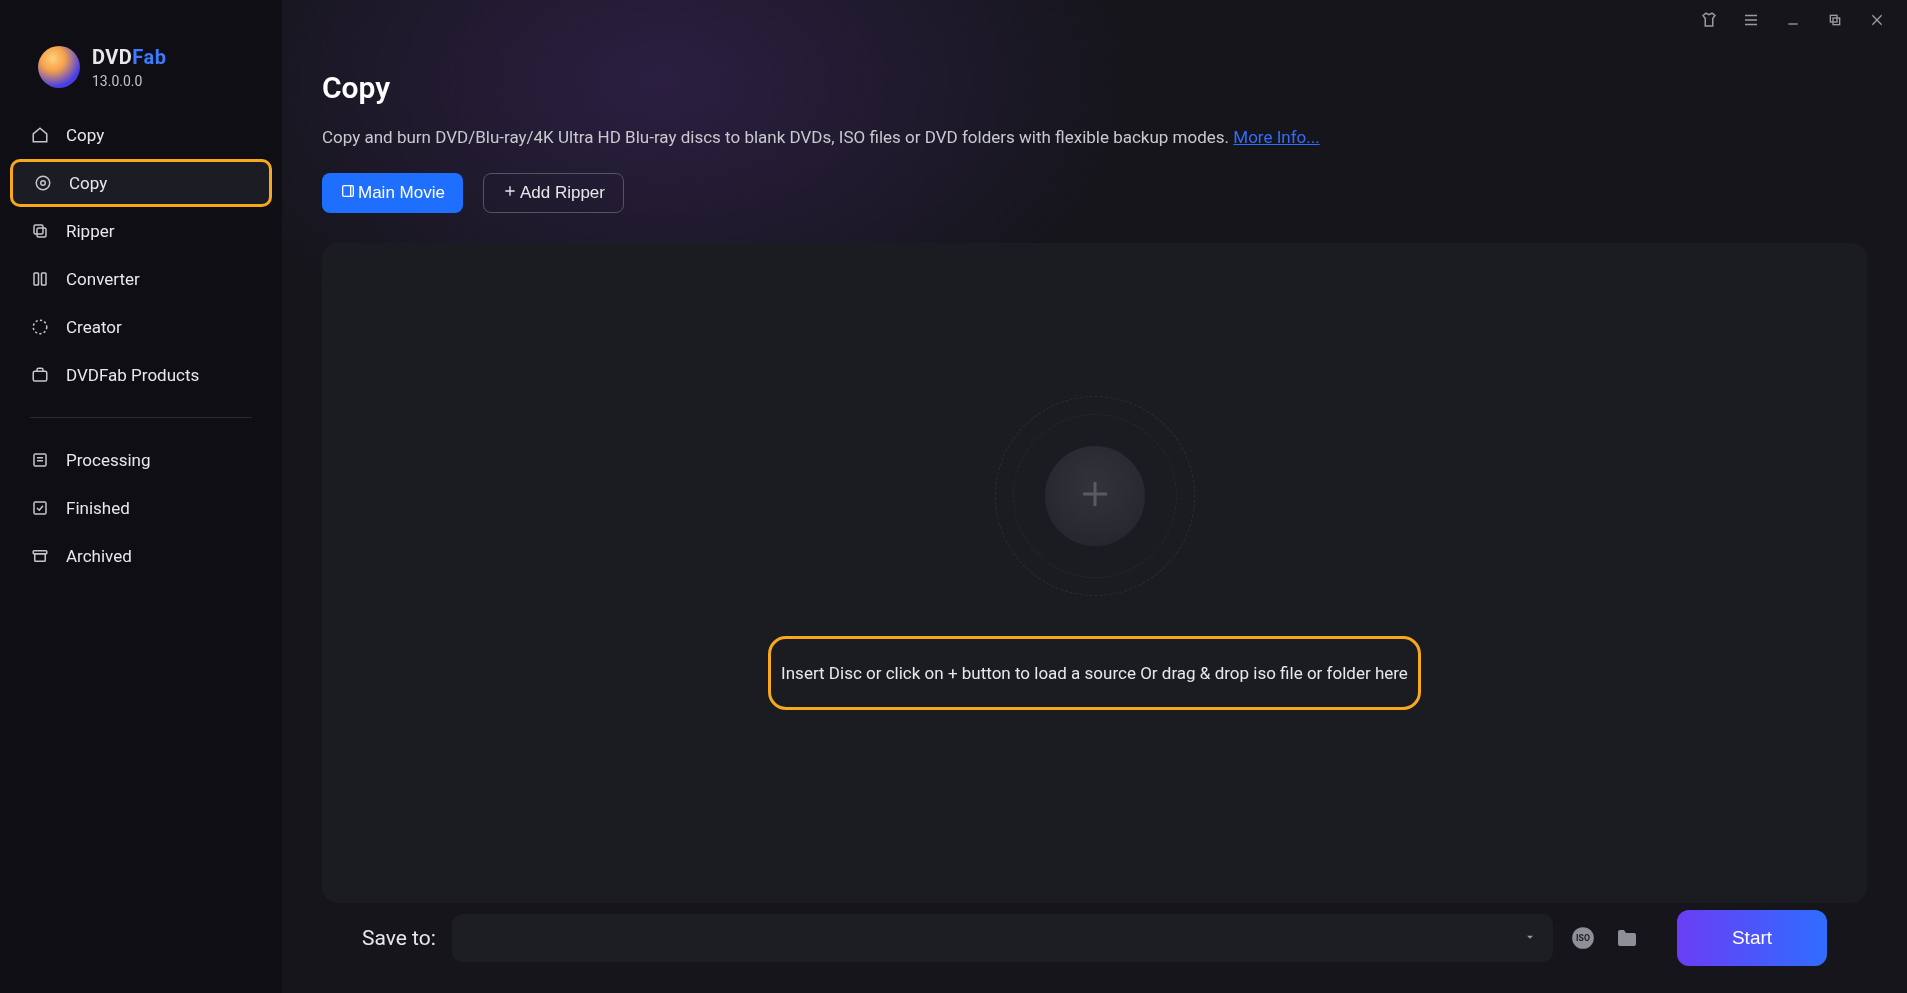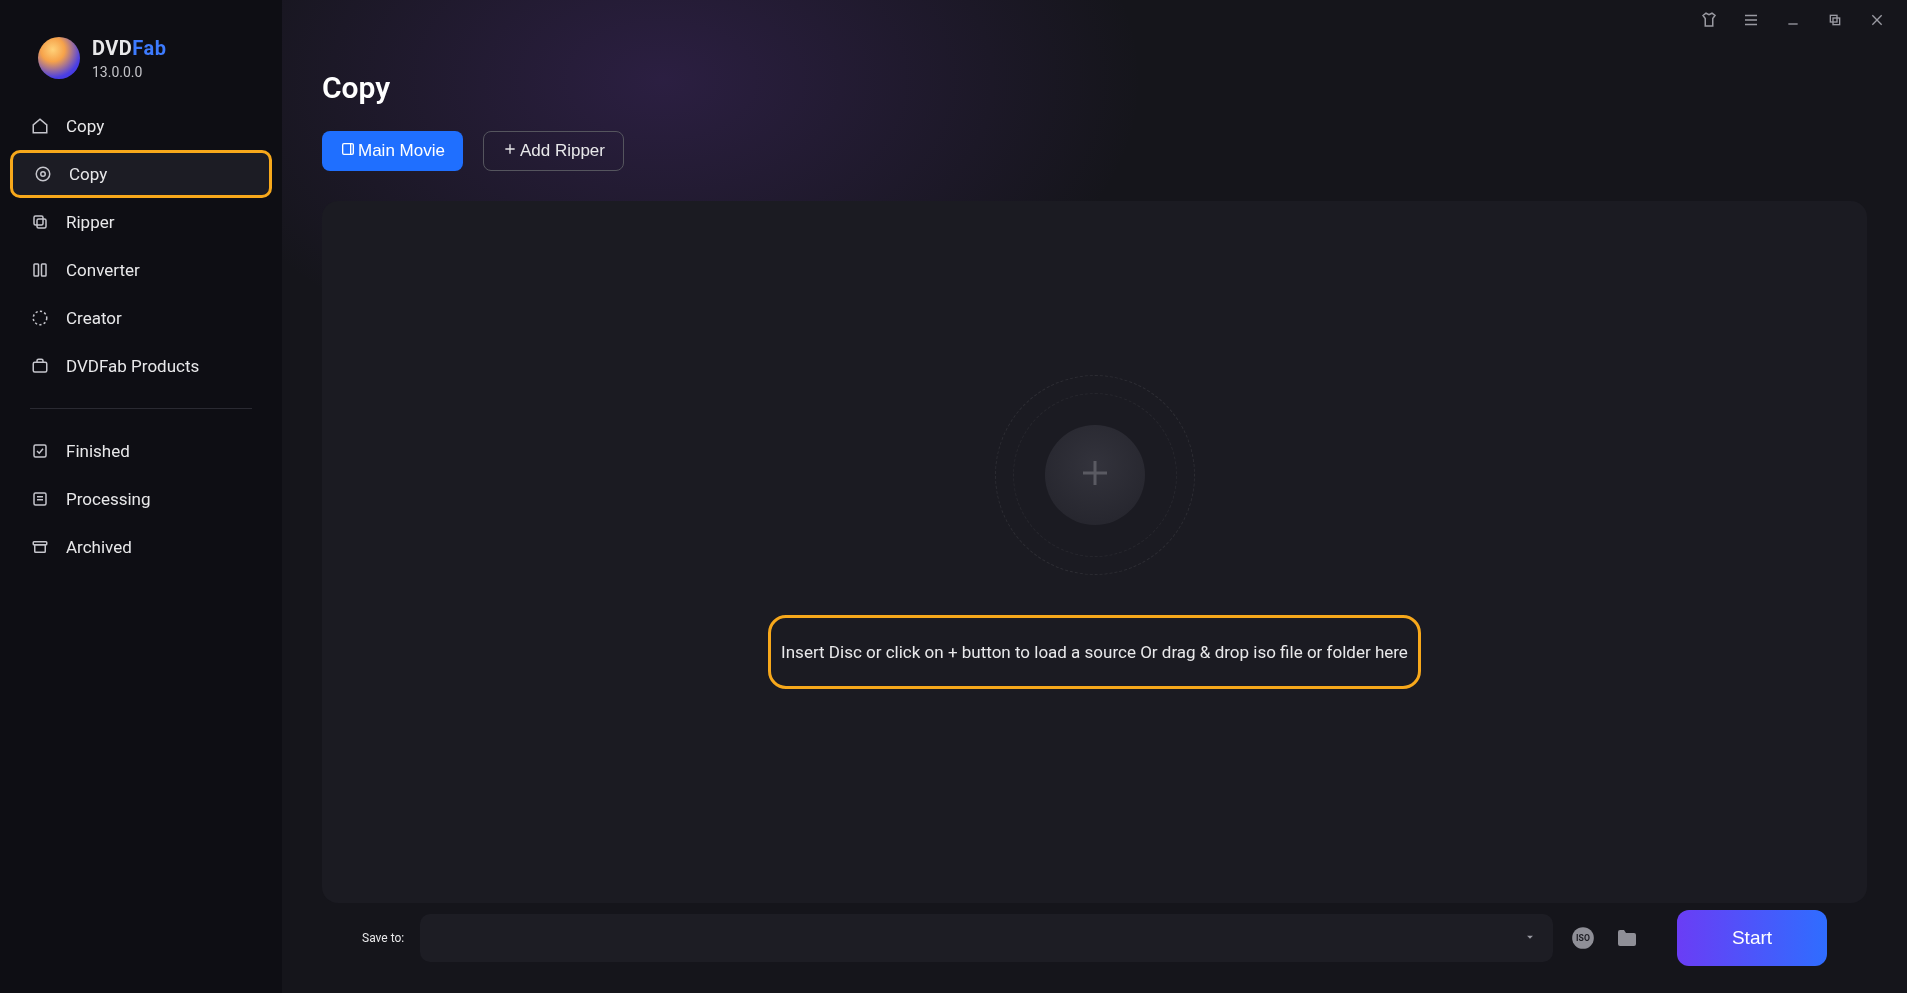--- a/index.html
+++ b/index.html
@@ -11,21 +11,21 @@
   color: #e8e8ea;
   overflow: hidden;
   display: flex;
 }
 .sidebar {
   width: 282px;
   height: 100%;
   background: #0e0e14;
   display: flex;
   flex-direction: column;
-  padding-top: 28px;
+  padding-top: 37px;
 }
 .brand {
   display: flex;
   align-items: center;
   gap: 12px;
   padding: 8px 30px 22px 38px;
 }
 .brand-avatar {
   width: 42px;
   height: 42px;
@@ -152,21 +152,21 @@
   border-radius: 18px;
 }
 .drop-text { font-size: 17px; color: #e8e8ea; }
 .footer {
   height: 90px;
   display: flex;
   align-items: center;
   padding: 0 40px 20px 40px;
   gap: 16px;
 }
-.save-label { font-size: 12px; color: #e8e8ea; }
+.save-label { font-size: 21px; color: #e8e8ea; }
 .save-input-wrap {
   flex: 1;
   height: 48px;
   background: #1d1d24;
   border-radius: 10px;
   display: flex;
   align-items: center;
   padding: 0 16px;
   justify-content: flex-end;
 }
@@ -255,33 +255,33 @@
       </span>
       <span>DVDFab Products</span>
     </div>
 
     <div class="nav-divider"></div>
 
     <div class="nav-item">
       <span class="nav-icon">
         <svg width="18" height="18" viewBox="0 0 24 24" fill="none" stroke="currentColor" stroke-width="2">
             <rect x="4" y="4" width="16" height="16" rx="2"></rect>
+            <path d="M8 9h8M8 13h8"></path>
+          </svg>
+      </span>
+      <span>Processing</span>
+    </div>
+    <div class="nav-item">
+      <span class="nav-icon">
+        <svg width="18" height="18" viewBox="0 0 24 24" fill="none" stroke="currentColor" stroke-width="2">
+            <rect x="4" y="4" width="16" height="16" rx="2"></rect>
             <path d="M8 12l3 3 5-6"></path>
           </svg>
       </span>
       <span>Finished</span>
-    </div>
-    <div class="nav-item">
-      <span class="nav-icon">
-        <svg width="18" height="18" viewBox="0 0 24 24" fill="none" stroke="currentColor" stroke-width="2">
-            <rect x="4" y="4" width="16" height="16" rx="2"></rect>
-            <path d="M8 9h8M8 13h8"></path>
-          </svg>
-      </span>
-      <span>Processing</span>
     </div>
     <div class="nav-item">
       <span class="nav-icon">
         <svg width="18" height="18" viewBox="0 0 24 24" fill="none" stroke="currentColor" stroke-width="2">
             <rect x="3" y="5" width="18" height="4" rx="1"></rect>
             <rect x="5" y="9" width="14" height="10" rx="1"></rect>
           </svg>
       </span>
       <span>Archived</span>
     </div>
@@ -313,20 +313,23 @@
     </span>
     <span class="titlebar-btn">
       <svg width="16" height="16" viewBox="0 0 24 24" fill="none" stroke="currentColor" stroke-width="2">
           <path d="M5 5l14 14M19 5L5 19"></path>
         </svg>
     </span>
   </div>
 
   <div class="content">
     <h1 class="page-title">Copy</h1>
+    <p class="page-desc">
+      <span>Copy and burn DVD/Blu-ray/4K Ultra HD Blu-ray discs to blank DVDs, ISO files or DVD folders with flexible backup modes. </span><a class="more-link">More Info...</a>
+    </p>
 
     <div class="action-row">
       <button class="btn btn-primary">
         <span>
           <svg width="16" height="16" viewBox="0 0 24 24" fill="none" stroke="currentColor" stroke-width="2">
               <rect x="4" y="4" width="16" height="16" rx="2"></rect>
               <path d="M16 4v16"></path>
             </svg>
         </span>
         <span>Main Movie</span>

